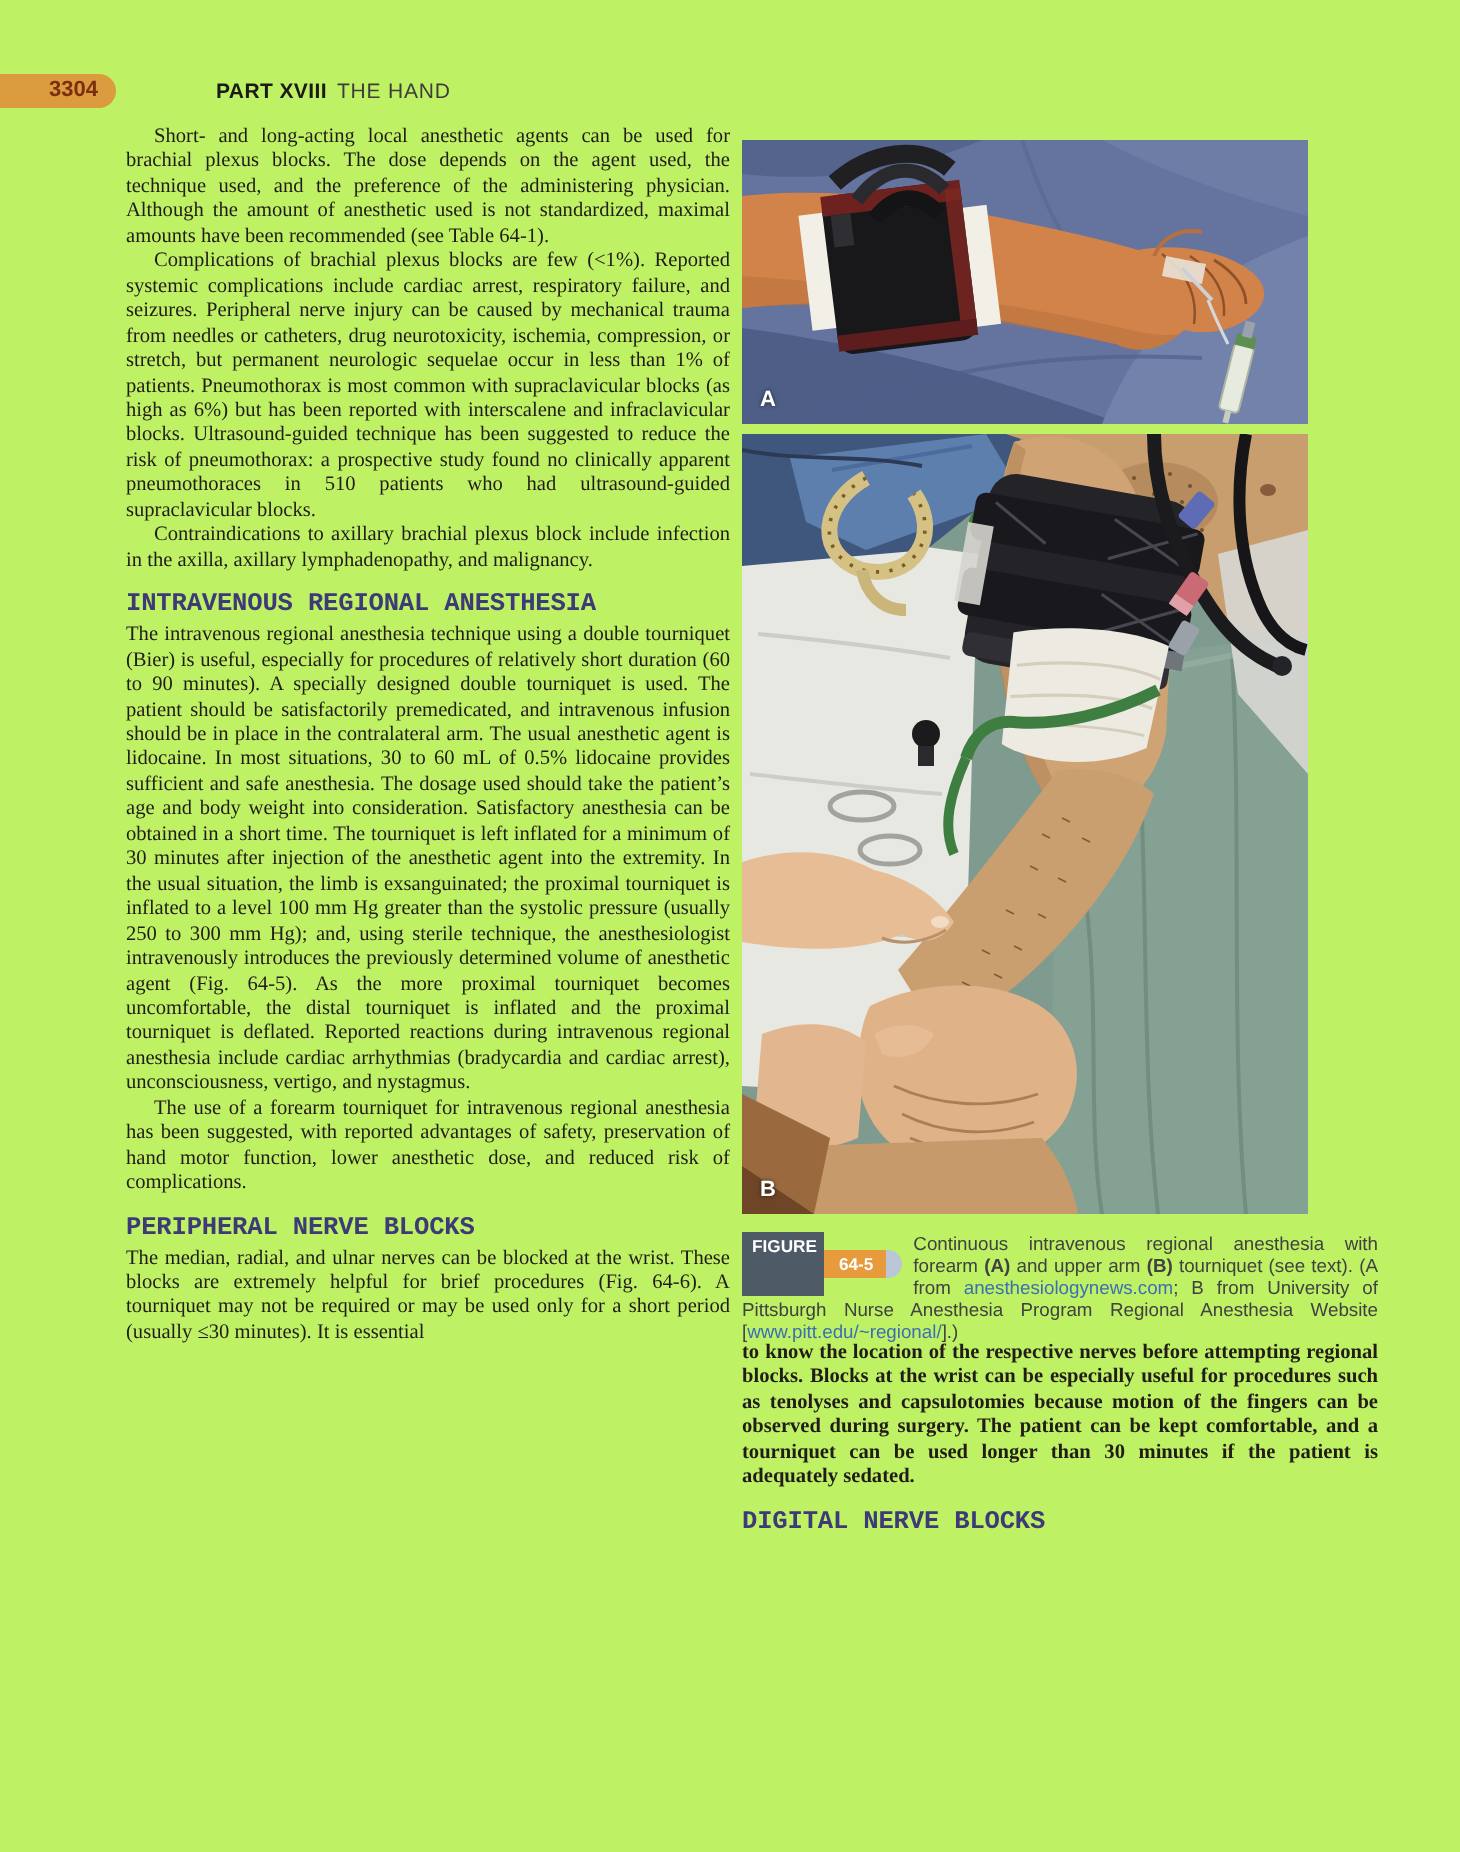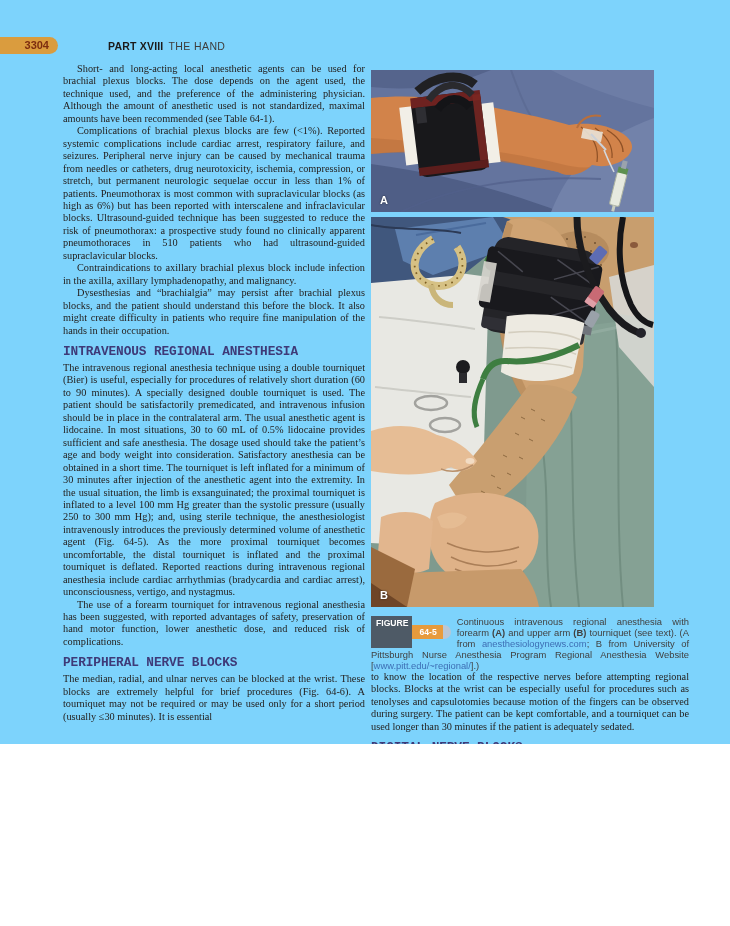--- a/index.html
+++ b/index.html
@@ -1,16 +1,16 @@
 <!DOCTYPE html>
 <html><head>
 <meta charset="utf-8">
 <style>
   html,body{margin:0;padding:0;background:#ffffff;}
-  .page{position:relative;width:730px;height:744px;background:#7dd3fc;overflow:hidden;
+  .page{position:relative;width:730px;height:926px;background:#bef264;overflow:hidden;
         font-family:"Liberation Serif",serif;color:#221c19;}
 
   
   .page-badge{position:absolute;left:0;top:37px;width:58px;height:17px;background:#da9c3e;
               border-radius:0 9px 9px 0;color:#7d2d0f;text-align:right;box-sizing:border-box;
               padding-right:9px;font:bold 11px/17px "Liberation Sans",sans-serif;}
   .part-line{position:absolute;left:80px;top:40px;font-family:"Liberation Sans",sans-serif;font-size:10.5px;padding-left:28px;}
   .part-label{font-weight:bold;color:#1c1a19;letter-spacing:.2px;}
   .part-title{color:#3f3c3a;margin-left:5px;letter-spacing:.4px;}
 
@@ -37,37 +37,36 @@
   .figbadge{float:left;margin:0 6px 1px 0;white-space:nowrap;}
   .fb-word{display:inline-block;background:#4e5a66;color:#fff;font:bold 8.6px/12px "Liberation Sans",sans-serif;
            padding:1px 4px 19px 5px;vertical-align:middle;}
   .fb-num{display:inline-block;background:#e79b3c;color:#fff;font:bold 8.6px/12px "Liberation Sans",sans-serif;
           padding:1px 7px;vertical-align:middle;}
   .fb-tail{display:inline-block;width:8px;height:14px;background:#b9c7d6;border-radius:0 9px 9px 0;
            vertical-align:middle;margin-left:-1px;}
   .cap-b{font-weight:bold;}
   .cap-link{color:#3d6eb4;}
 
-  .cont{margin-top:12px;}
+  .cont{margin-top:12px;font-weight:bold;}
 </style>
 </head>
 <body>
 
 <div class="page">
 
   <div class="page-badge">3304</div>
   <div class="part-line">
     <span class="part-label">PART XVIII</span><span class="part-title">THE HAND</span>
   </div>
 
   <div class="col-left">
     <p class="body ind">Short- and long-acting local anesthetic agents can be used for brachial plexus blocks. The dose depends on the agent used, the technique used, and the preference of the administering physician. Although the amount of anesthetic used is not standardized, maximal amounts have been recommended (see Table 64-1).</p>
     <p class="body ind">Complications of brachial plexus blocks are few (&lt;1%). Reported systemic complications include cardiac arrest, respiratory failure, and seizures. Peripheral nerve injury can be caused by mechanical trauma from needles or catheters, drug neurotoxicity, ischemia, compression, or stretch, but permanent neurologic sequelae occur in less than 1% of patients. Pneumothorax is most common with supraclavicular blocks (as high as 6%) but has been reported with interscalene and infraclavicular blocks. Ultrasound-guided technique has been suggested to reduce the risk of pneumothorax: a prospective study found no clinically apparent pneumothoraces in 510 patients who had ultrasound-guided supraclavicular blocks.</p>
     <p class="body ind">Contraindications to axillary brachial plexus block include infection in the axilla, axillary lymphadenopathy, and malignancy.</p>
-    <p class="body ind">Dysesthesias and “brachialgia” may persist after brachial plexus blocks, and the patient should understand this before the block. It also might create difficulty in patients who require fine manipulation of the hands in their occupation.</p>
 
     <h2 class="sec">INTRAVENOUS REGIONAL ANESTHESIA</h2>
     <p class="body">The intravenous regional anesthesia technique using a double tourniquet (Bier) is useful, especially for procedures of relatively short duration (60 to 90 minutes). A specially designed double tourniquet is used. The patient should be satisfactorily premedicated, and intravenous infusion should be in place in the contralateral arm. The usual anesthetic agent is lidocaine. In most situations, 30 to 60 mL of 0.5% lidocaine provides sufficient and safe anesthesia. The dosage used should take the patient’s age and body weight into consideration. Satisfactory anesthesia can be obtained in a short time. The tourniquet is left inflated for a minimum of 30 minutes after injection of the anesthetic agent into the extremity. In the usual situation, the limb is exsanguinated; the proximal tourniquet is inflated to a level 100 mm Hg greater than the systolic pressure (usually 250 to 300 mm Hg); and, using sterile technique, the anesthesiologist intravenously introduces the previously determined volume of anesthetic agent (Fig. 64-5). As the more proximal tourniquet becomes uncomfortable, the distal tourniquet is inflated and the proximal tourniquet is deflated. Reported reactions during intravenous regional anesthesia include cardiac arrhythmias (bradycardia and cardiac arrest), unconsciousness, vertigo, and nystagmus.</p>
     <p class="body ind">The use of a forearm tourniquet for intravenous regional anesthesia has been suggested, with reported advantages of safety, preservation of hand motor function, lower anesthetic dose, and reduced risk of complications.</p>
 
     <h2 class="sec">PERIPHERAL NERVE BLOCKS</h2>
     <p class="body">The median, radial, and ulnar nerves can be blocked at the wrist. These blocks are extremely helpful for brief procedures (Fig. 64-6). A tourniquet may not be required or may be used only for a short period (usually ≤30 minutes). It is essential</p>
   </div>
 
   <div class="col-right">

